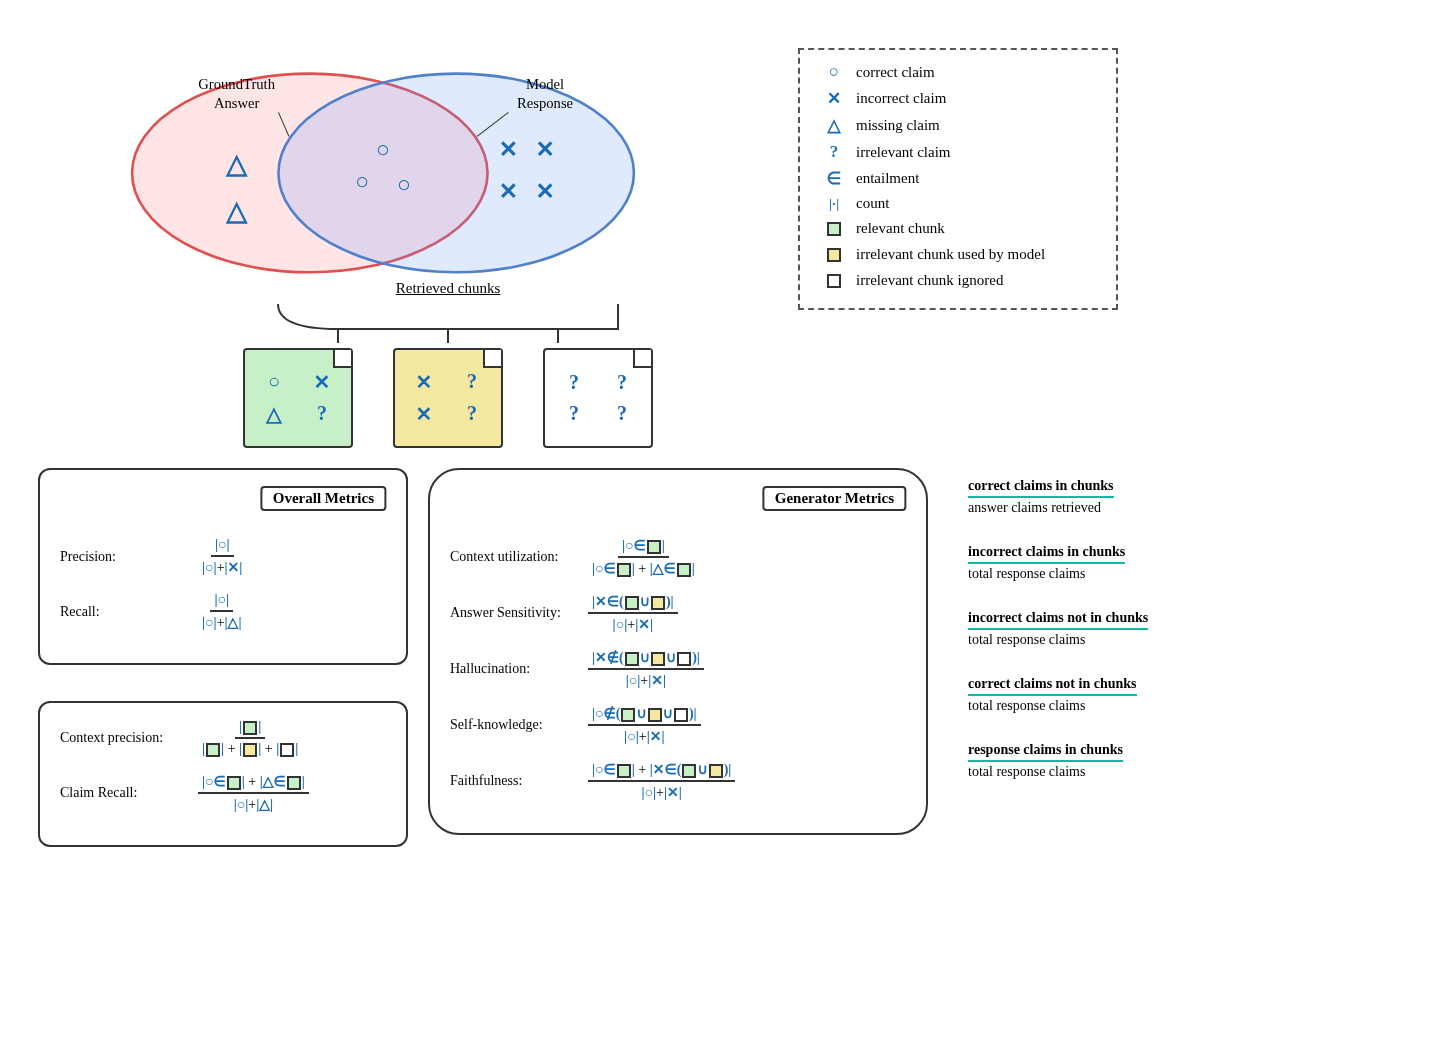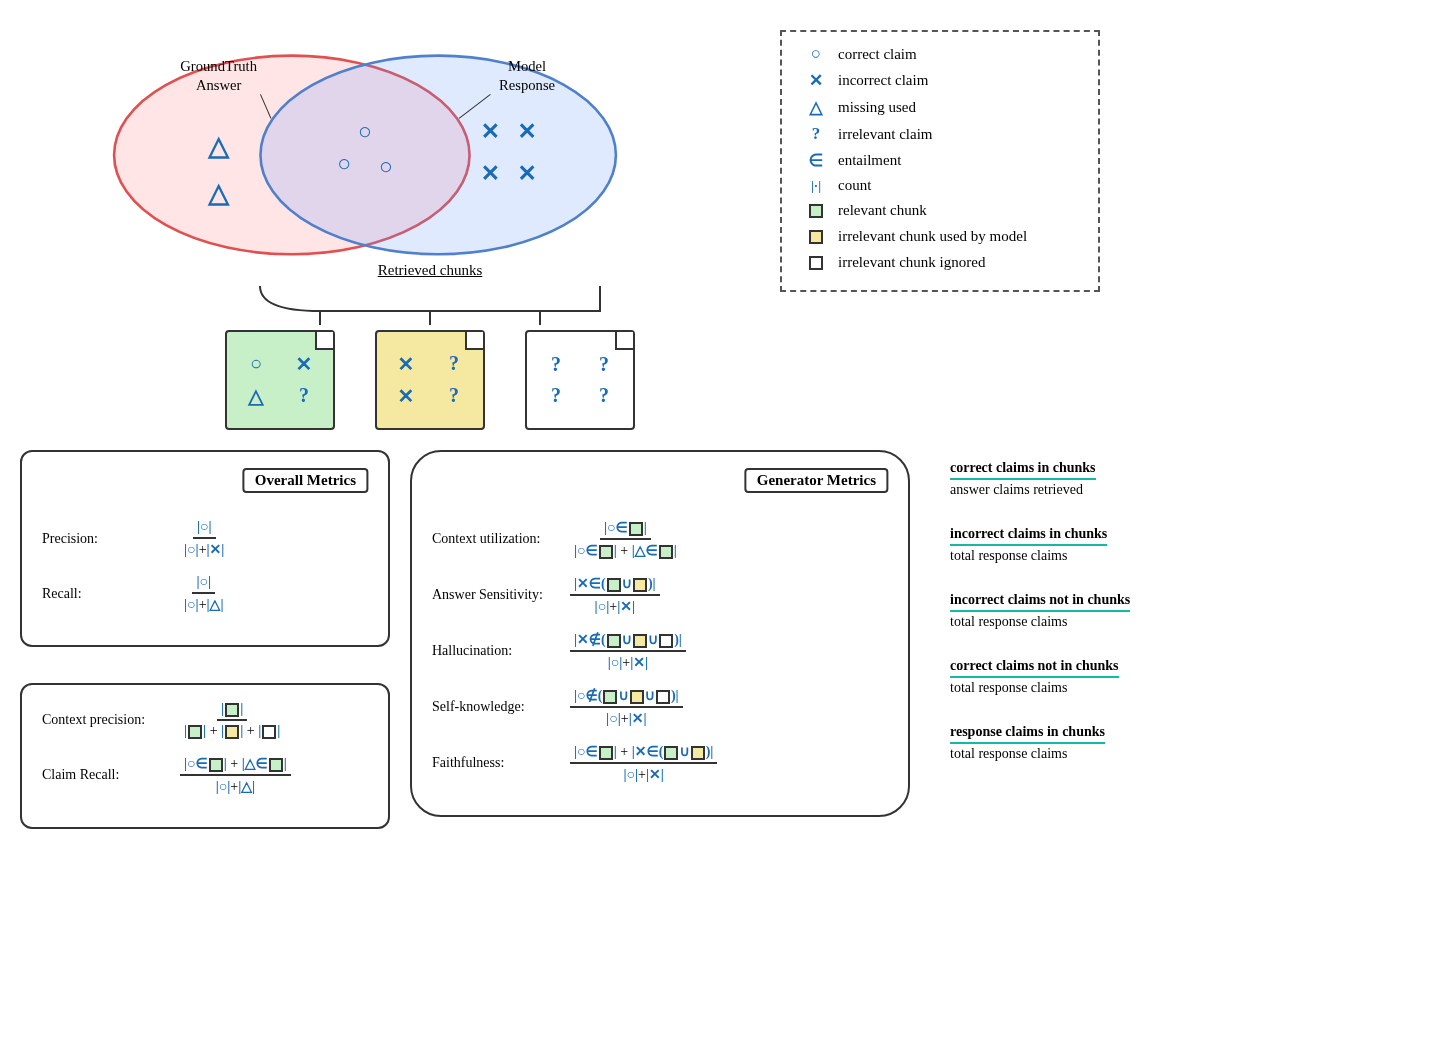--- a/index.html
+++ b/index.html
@@ -9,21 +9,21 @@
       width: 1456px;
       min-height: 1043px;
       position: relative;
       overflow: hidden;
     }
 
     .main-container {
       width: 1456px;
       min-height: 1043px;
       position: relative;
-      padding: 20px;
+      padding: 38px;
     }
 
     .venn-area {
       position: relative;
       width: 700px;
       height: 260px;
       flex-shrink: 0;
     }
 
     .venn-svg {
@@ -258,21 +258,21 @@
       <div class="legend-item">
         <span class="legend-icon sym-blue">○</span>
         <span>correct claim</span>
       </div>
       <div class="legend-item">
         <span class="legend-icon sym-blue">✕</span>
         <span>incorrect claim</span>
       </div>
       <div class="legend-item">
         <span class="legend-icon sym-blue">△</span>
-        <span>missing used</span>
+        <span>missing claim</span>
       </div>
       <div class="legend-item">
         <span class="legend-icon sym-blue" style="font-weight:bold;">?</span>
         <span>irrelevant claim</span>
       </div>
       <div class="legend-item">
         <span class="legend-icon sym-blue">∈</span>
         <span>entailment</span>
       </div>
       <div class="legend-item">

